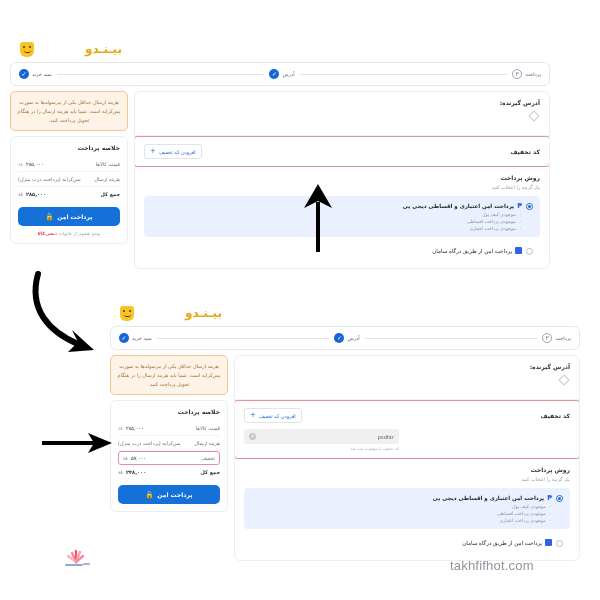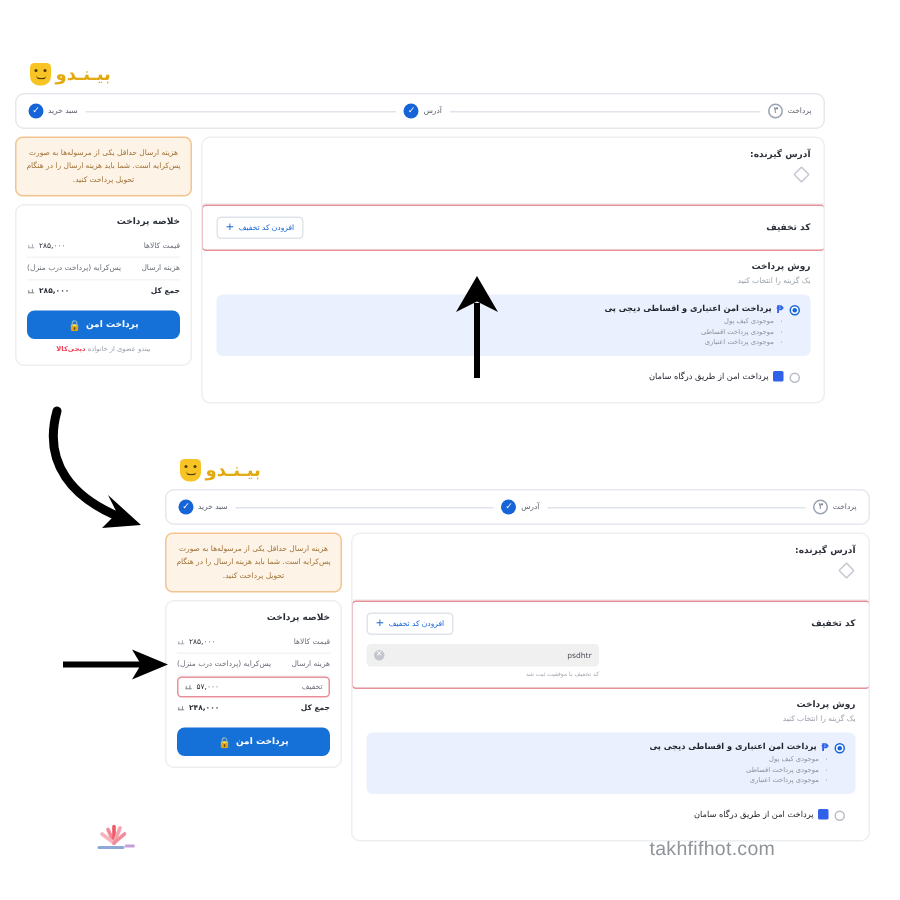--- a/index.html
+++ b/index.html
@@ -28,21 +28,21 @@
   .logo-badge::before, .logo-badge::after{
     content:""; position:absolute; width:2px; height:2px; border-radius:50%;
     background:#4b3a06; top:4px;
   }
   .logo-badge::before { left:3px; }
   .logo-badge::after  { right:3px; }
   .logo-smile{
     position:absolute; bottom:4px; left:3.5px; width:7px; height:3px;
     border-bottom:1.5px solid #4b3a06; border-radius:0 0 7px 7px;
   }
-  .logo-text { color:#e2a910; font-size:12px; font-weight:bold; letter-spacing:.5px; }
+  .logo-text { color:#e2a910; font-size:12px; font-weight:bold; letter-spacing:.5px;margin-left:48px; }
 
   
   .steps {
     border:1px solid #e6e8ed; border-radius:6px; background:#fff;
     height:24px; display:flex; align-items:center; padding:0 8px;
   }
   .step { display:flex; align-items:center; gap:3px; white-space:nowrap; }
   .step-label { font-size:5px; color:#5a5f6d; }
   .step-dot {
     width:10px; height:10px; border-radius:50%;
@@ -472,15 +472,15 @@
       <path d="M14 14 L10 5" stroke="#f28a9a" stroke-width="2.4" stroke-linecap="round"></path>
       <path d="M14 14 L14 3" stroke="#ef5a6b" stroke-width="2.4" stroke-linecap="round"></path>
       <path d="M14 14 L18 4" stroke="#f7a3ae" stroke-width="2.4" stroke-linecap="round"></path>
       <path d="M14 14 L6 8" stroke="#f6b4bd" stroke-width="2.4" stroke-linecap="round"></path>
       <path d="M14 14 L21 8" stroke="#f28a9a" stroke-width="2.4" stroke-linecap="round"></path>
       <path d="M4 17 h16" stroke="#8fa8d8" stroke-width="2" stroke-linecap="round"></path>
       <path d="M22 16 h5" stroke="#c9a0d8" stroke-width="2" stroke-linecap="round"></path>
     </g>
   </svg>
 
-  <div class="watermark" style="left:433px; top:558px;">takhfifhot.com</div>
+  <div class="watermark" style="left:450px; top:558px;">takhfifhot.com</div>
 
 </div>
 
 </body></html>

